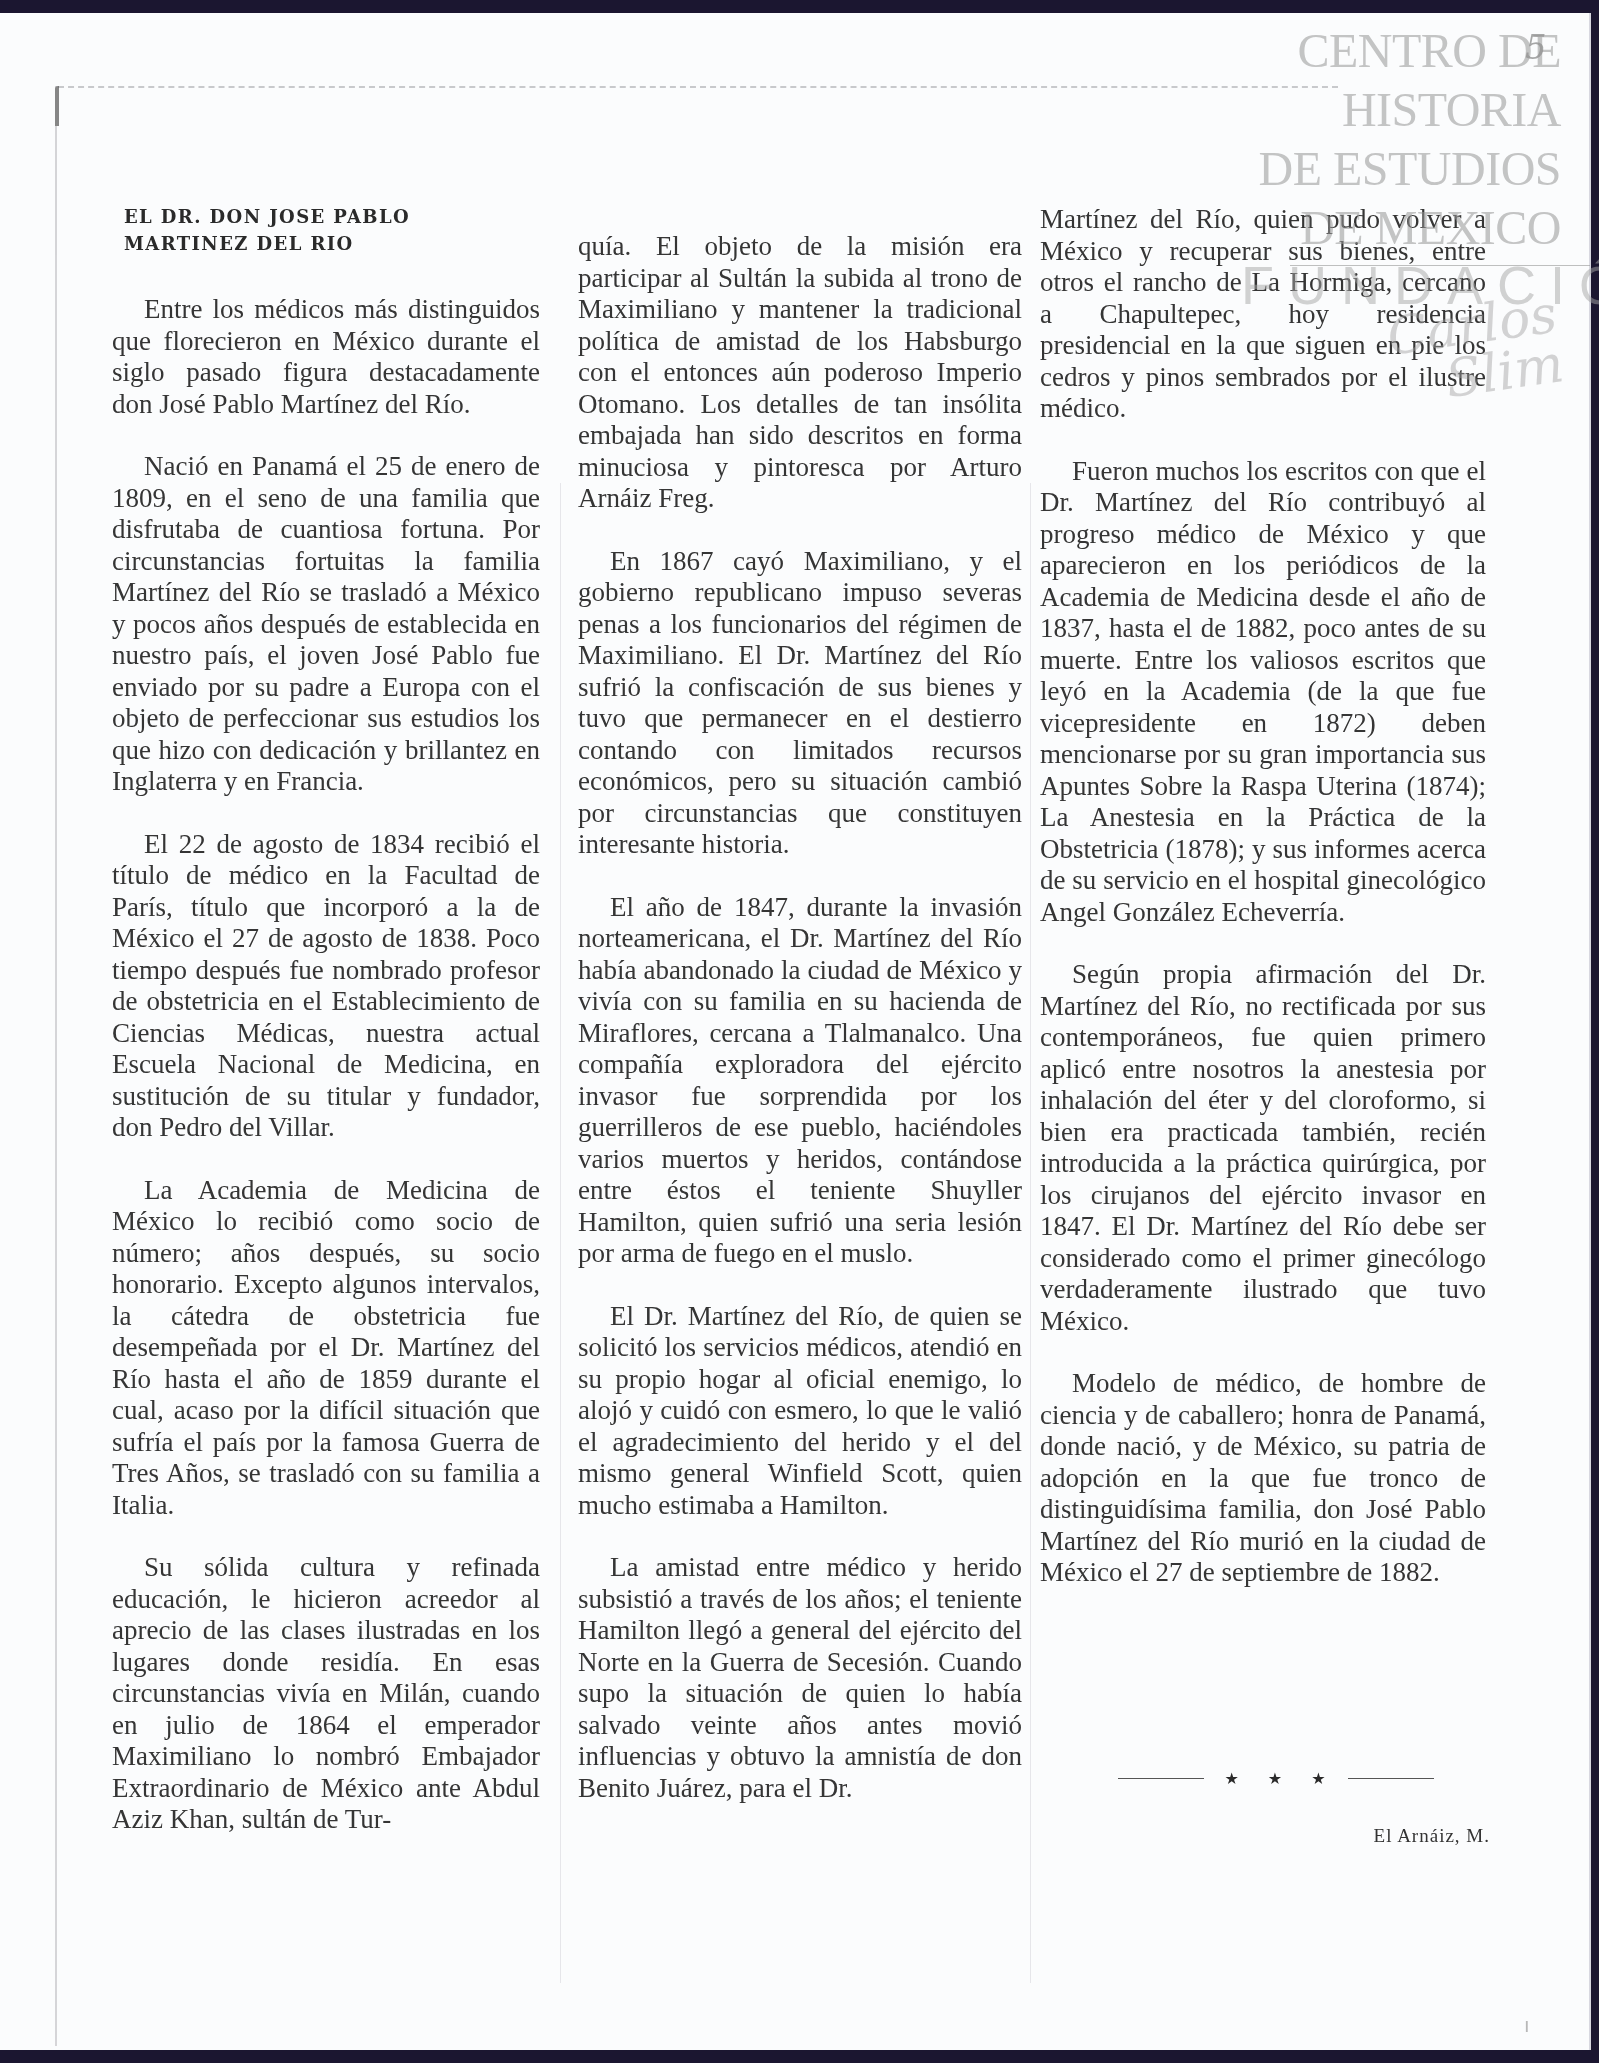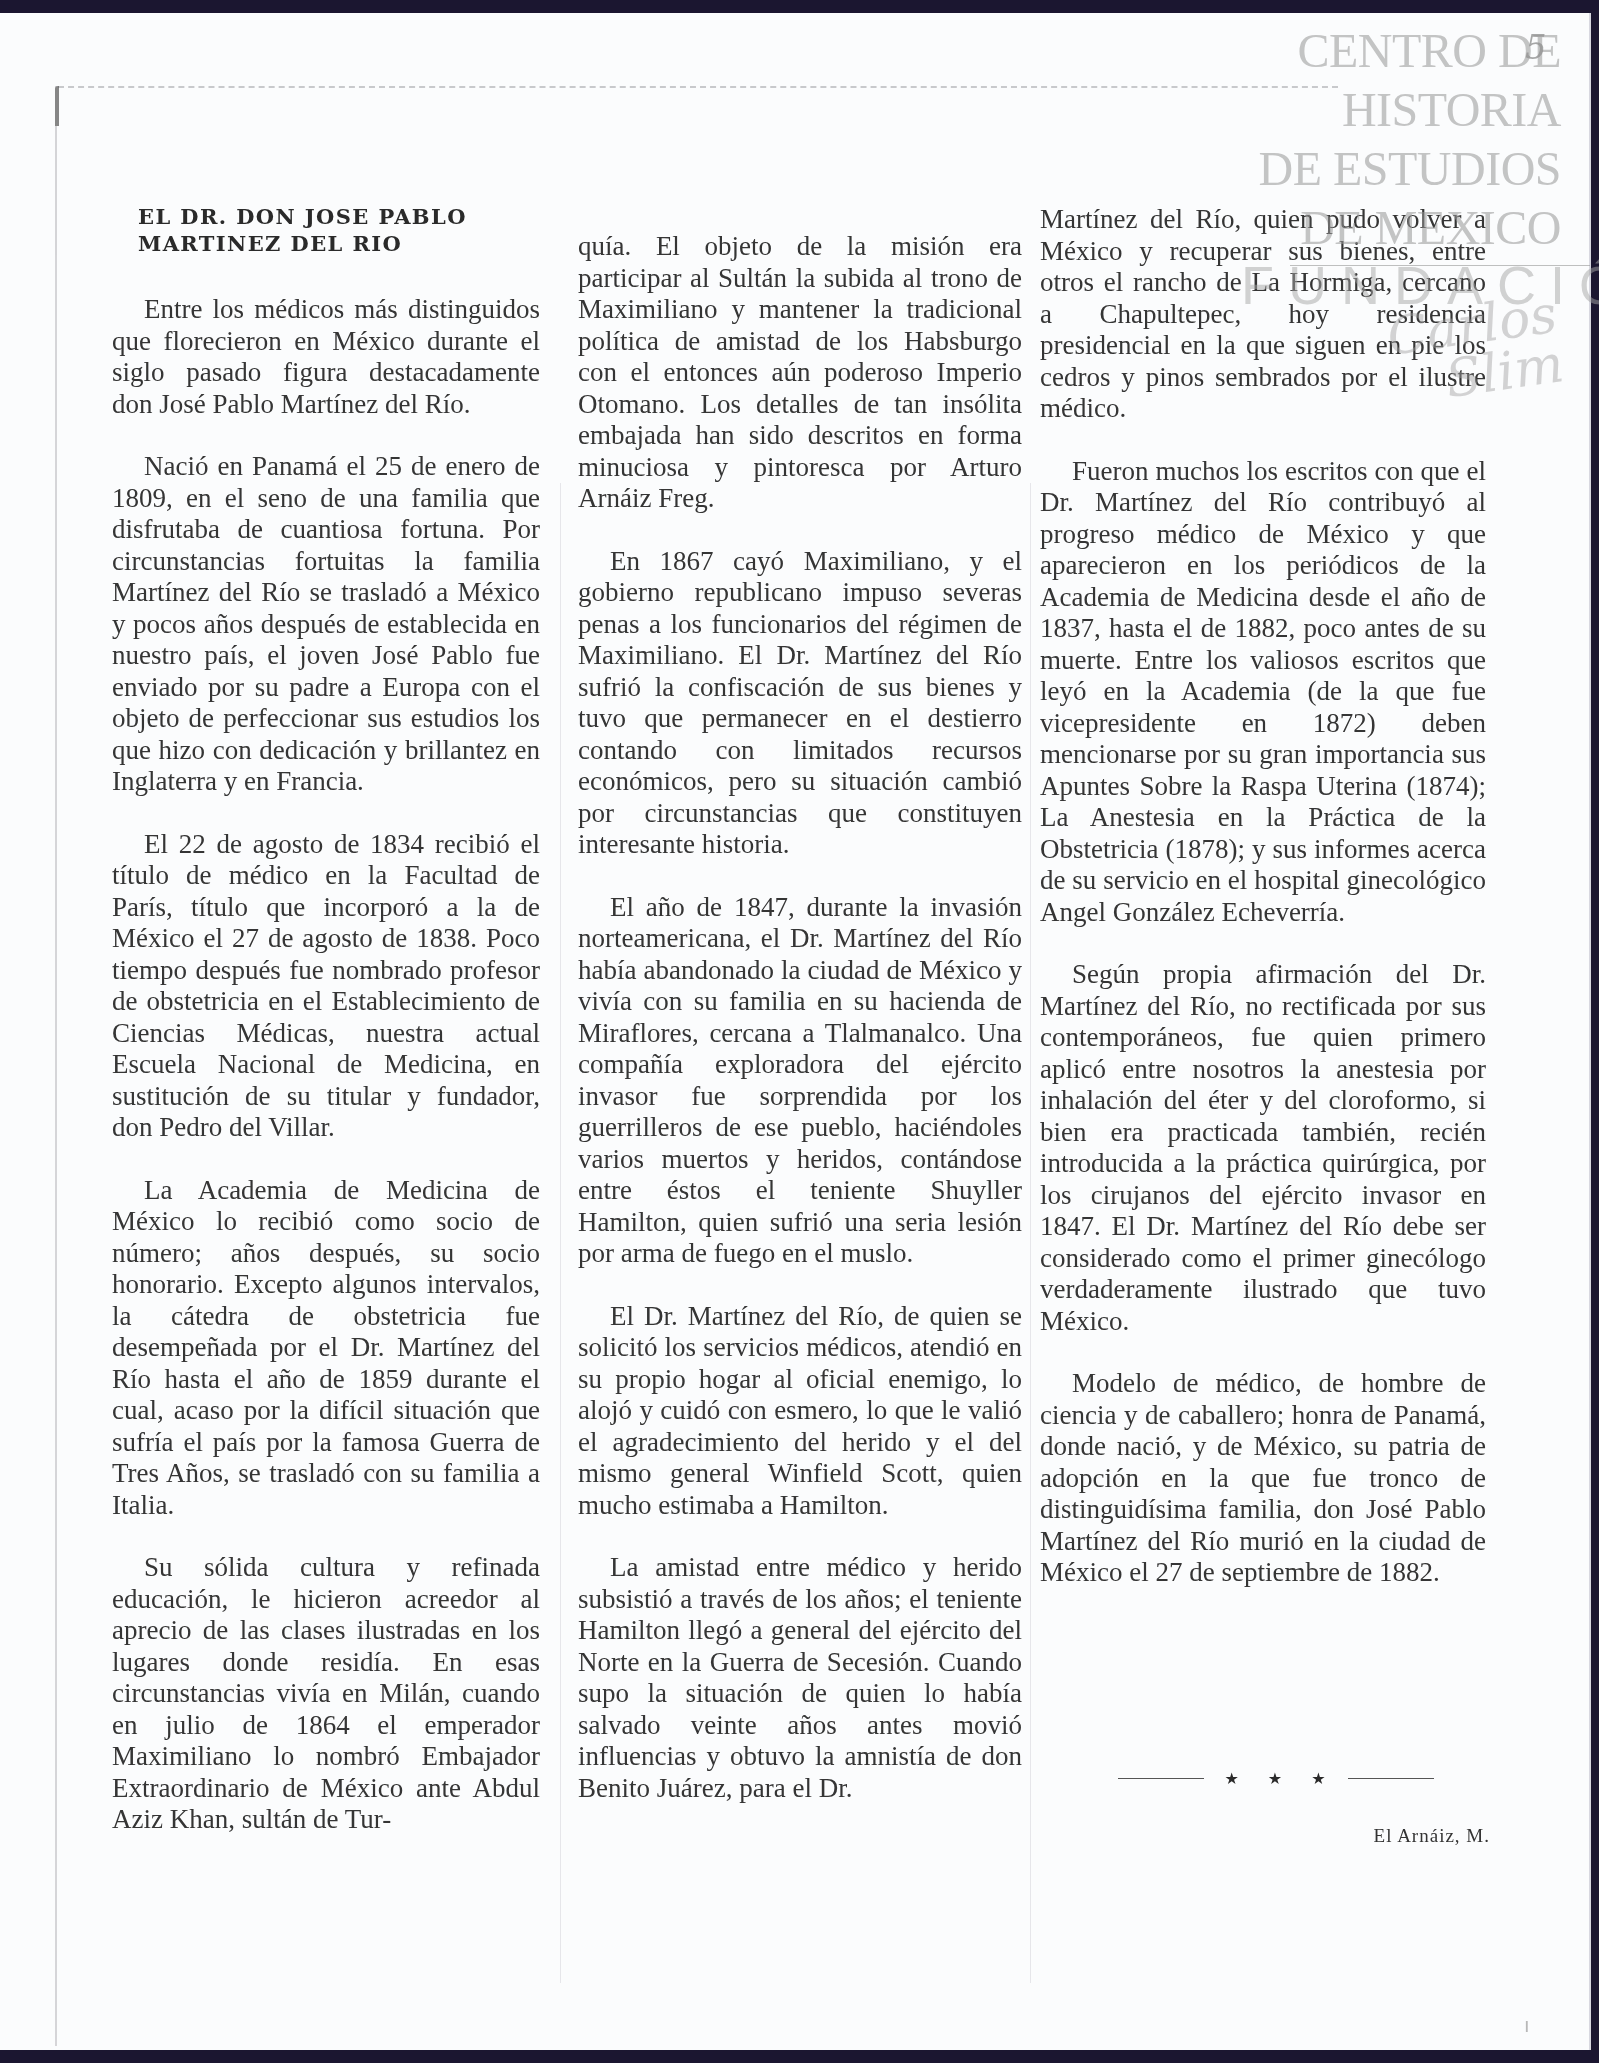--- a/index.html
+++ b/index.html
@@ -28,23 +28,23 @@
   .corner-rule-left::before {
     content: ""; position: absolute; left: -2px; top: 0; width: 4px; height: 40px;
     background: #555;
     border-radius: 3px 0 0 0;
   }
   .col-divider {
     position: absolute; width: 0; border-left: 1px solid #e6e6ea;
   }
 
   .title {
-    position: absolute; left: 138px; top: 190px; width: 420px;
+    position: absolute; left: 124px; top: 190px; width: 420px;
     font-family: "DejaVu Serif", "Liberation Serif", serif;
-    font-weight: bold; font-size: 21px; letter-spacing: 1.4px;
+    font-weight: bold; font-size: 18px; letter-spacing: 1.4px;
     line-height: 27px; color: #2a2a2a; text-transform: uppercase;
   }
 
   .col {
     position: absolute;
     font-family: "Liberation Serif", "DejaVu Serif", serif;
     font-size: 27px; line-height: 31.5px; color: #353535;
     text-align: justify;
   }
   .col p { margin: 0 0 31px 0; text-indent: 32px; }

